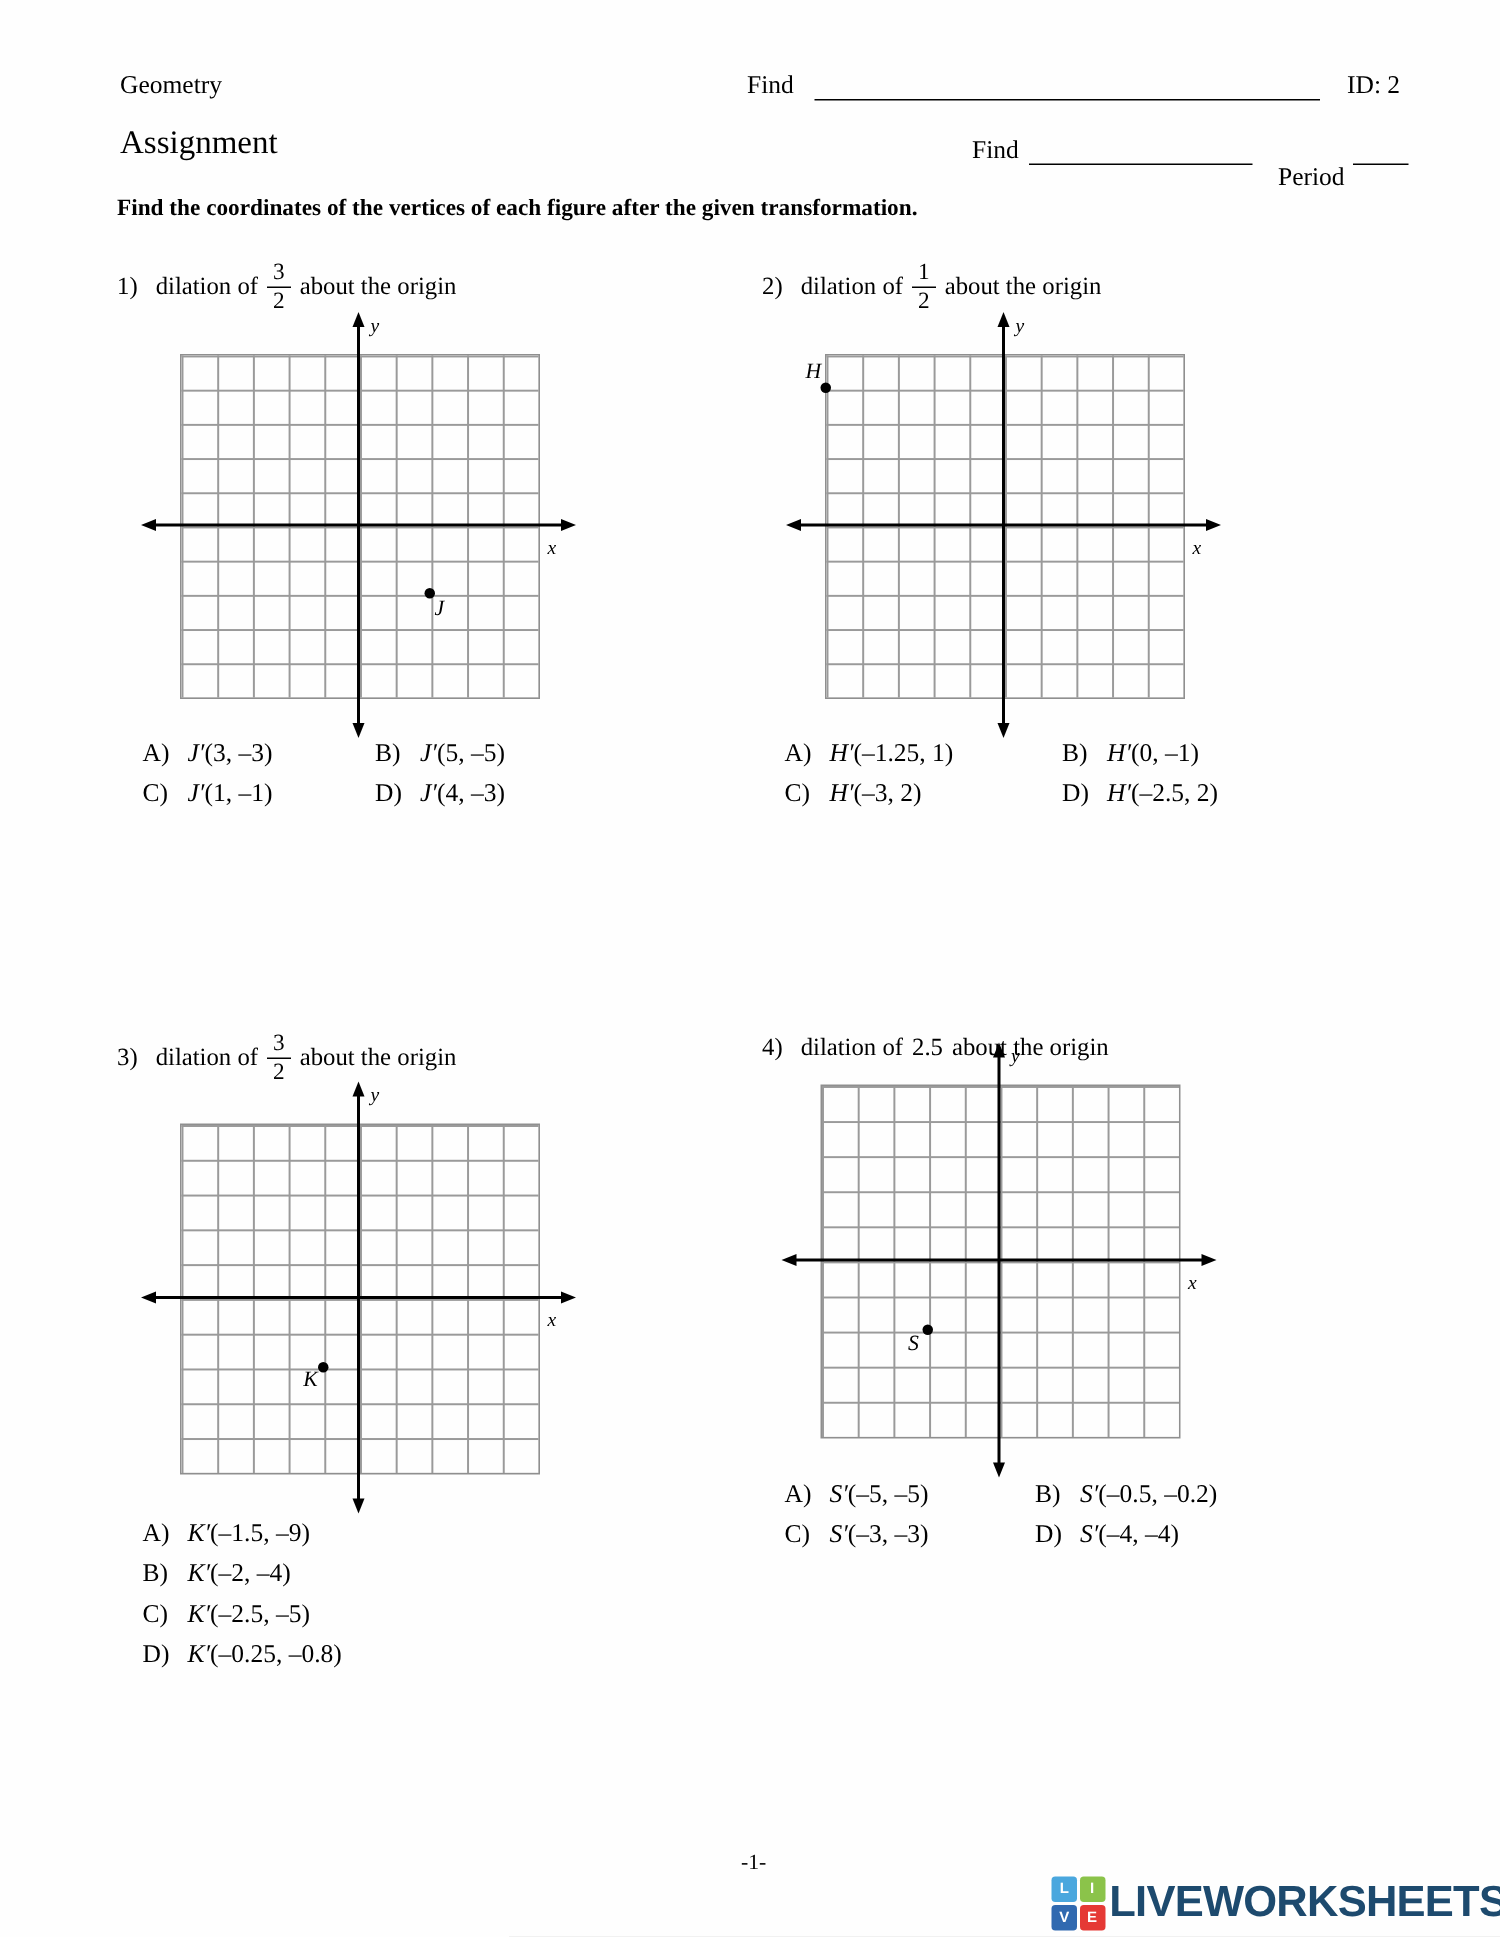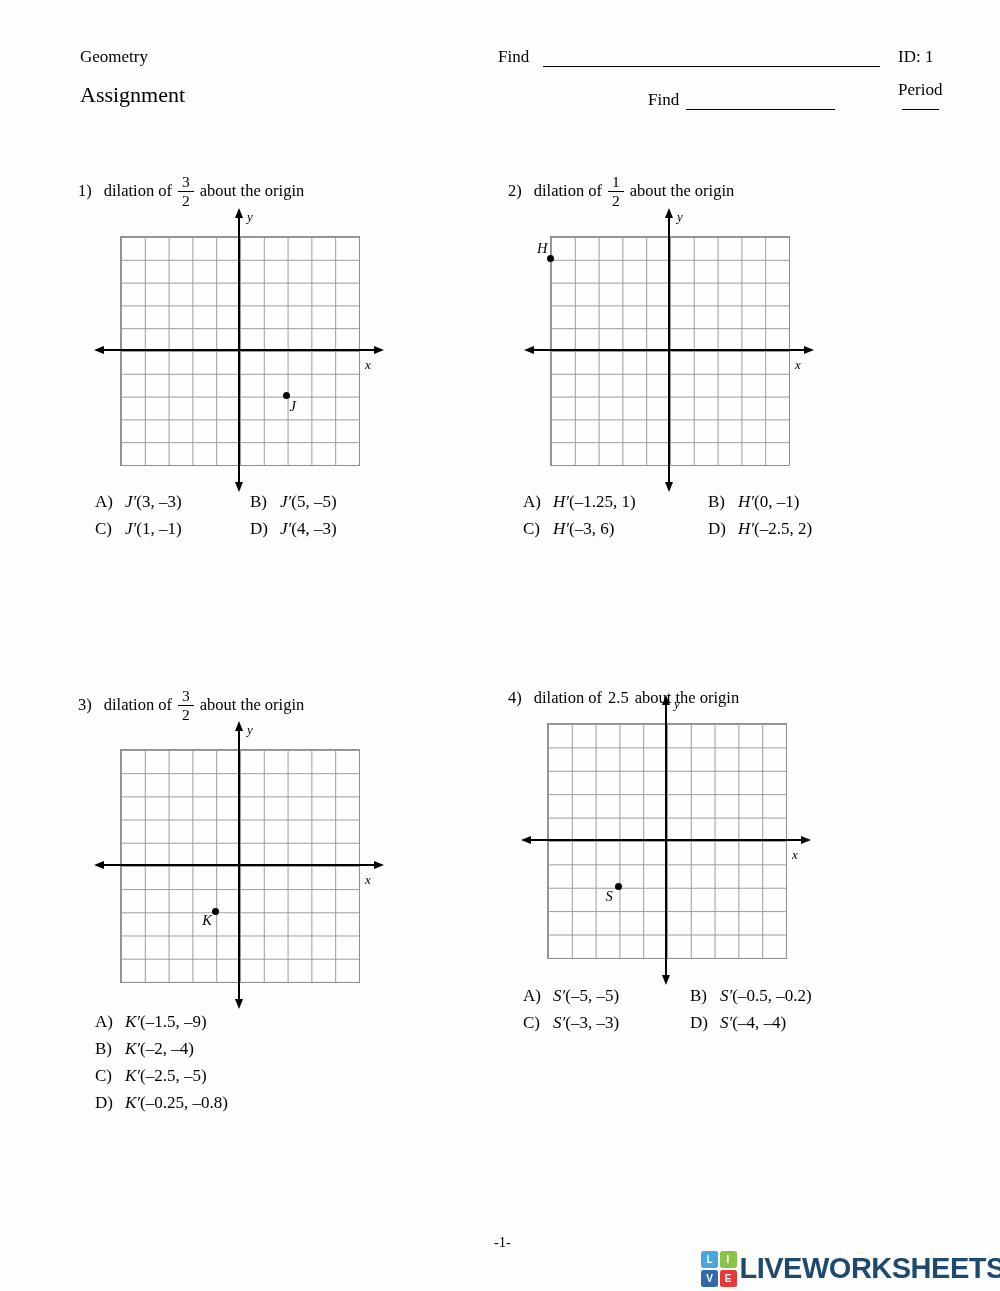--- a/index.html
+++ b/index.html
@@ -52,28 +52,29 @@
   .logo-text { font-family:"Liberation Sans",sans-serif; font-weight:800; font-size:29px; letter-spacing:-0.5px; line-height:1; }
 </style>
 </head>
 <body>
 
 <div class="page">
 
   <div class="abs hdr-text" style="left:80px; top:47px;">Geometry</div>
   <div class="abs hdr-text" style="left:498px; top:47px;">Find</div>
   <div class="abs fill-line" style="left:543px; top:48px; width:337px;"></div>
-  <div class="abs hdr-text" style="left:898px; top:47px;">ID: 1</div>
+  <div class="abs hdr-text" style="left:898px; top:47px;">ID: 2</div>
 
   <div class="abs assignment-title" style="left:80px; top:82px;">Assignment</div>
   <div class="abs hdr-text" style="left:648px; top:90px;">Find</div>
   <div class="abs fill-line" style="left:686px; top:91px; width:149px;"></div>
-  <div class="abs hdr-text" style="left:852px; top:80px;margin-left:46px;">Period</div>
+  <div class="abs hdr-text" style="left:852px; top:108px;">Period</div>
   <div class="abs fill-line" style="left:902px; top:91px; width:37px;"></div>
 
+  <div class="abs instruction" style="left:78px; top:130px;">Find the coordinates of the vertices of each figure after the given transformation.</div>
 
   <div id="problems">
       <div>
         <div class="abs ptitle" style="left: 78px; top: 167px;">
           <div class="pnum">1)</div>
           <div>dilation of</div>
           <div class="frac">
             <div class="num">3</div>
             <div class="den">2</div>
           </div>
@@ -131,21 +132,21 @@
         <div class="abs choice" style="left: 523px; top: 492px;">
           <div class="ckey">A)</div>
           <span><i class="cvar">H′</i><span>(–1.25, 1)</span></span>
         </div>
         <div class="abs choice" style="left: 708px; top: 492px;">
           <div class="ckey">B)</div>
           <span><i class="cvar">H′</i><span>(0, –1)</span></span>
         </div>
         <div class="abs choice" style="left: 523px; top: 519px;">
           <div class="ckey">C)</div>
-          <span><i class="cvar">H′</i><span>(–3, 6)</span></span>
+          <span><i class="cvar">H′</i><span>(–3, 2)</span></span>
         </div>
         <div class="abs choice" style="left: 708px; top: 519px;">
           <div class="ckey">D)</div>
           <span><i class="cvar">H′</i><span>(–2.5, 2)</span></span>
         </div>
       </div>
       <div>
         <div class="abs ptitle" style="left: 78px; top: 681px;">
           <div class="pnum">3)</div>
           <div>dilation of</div>

